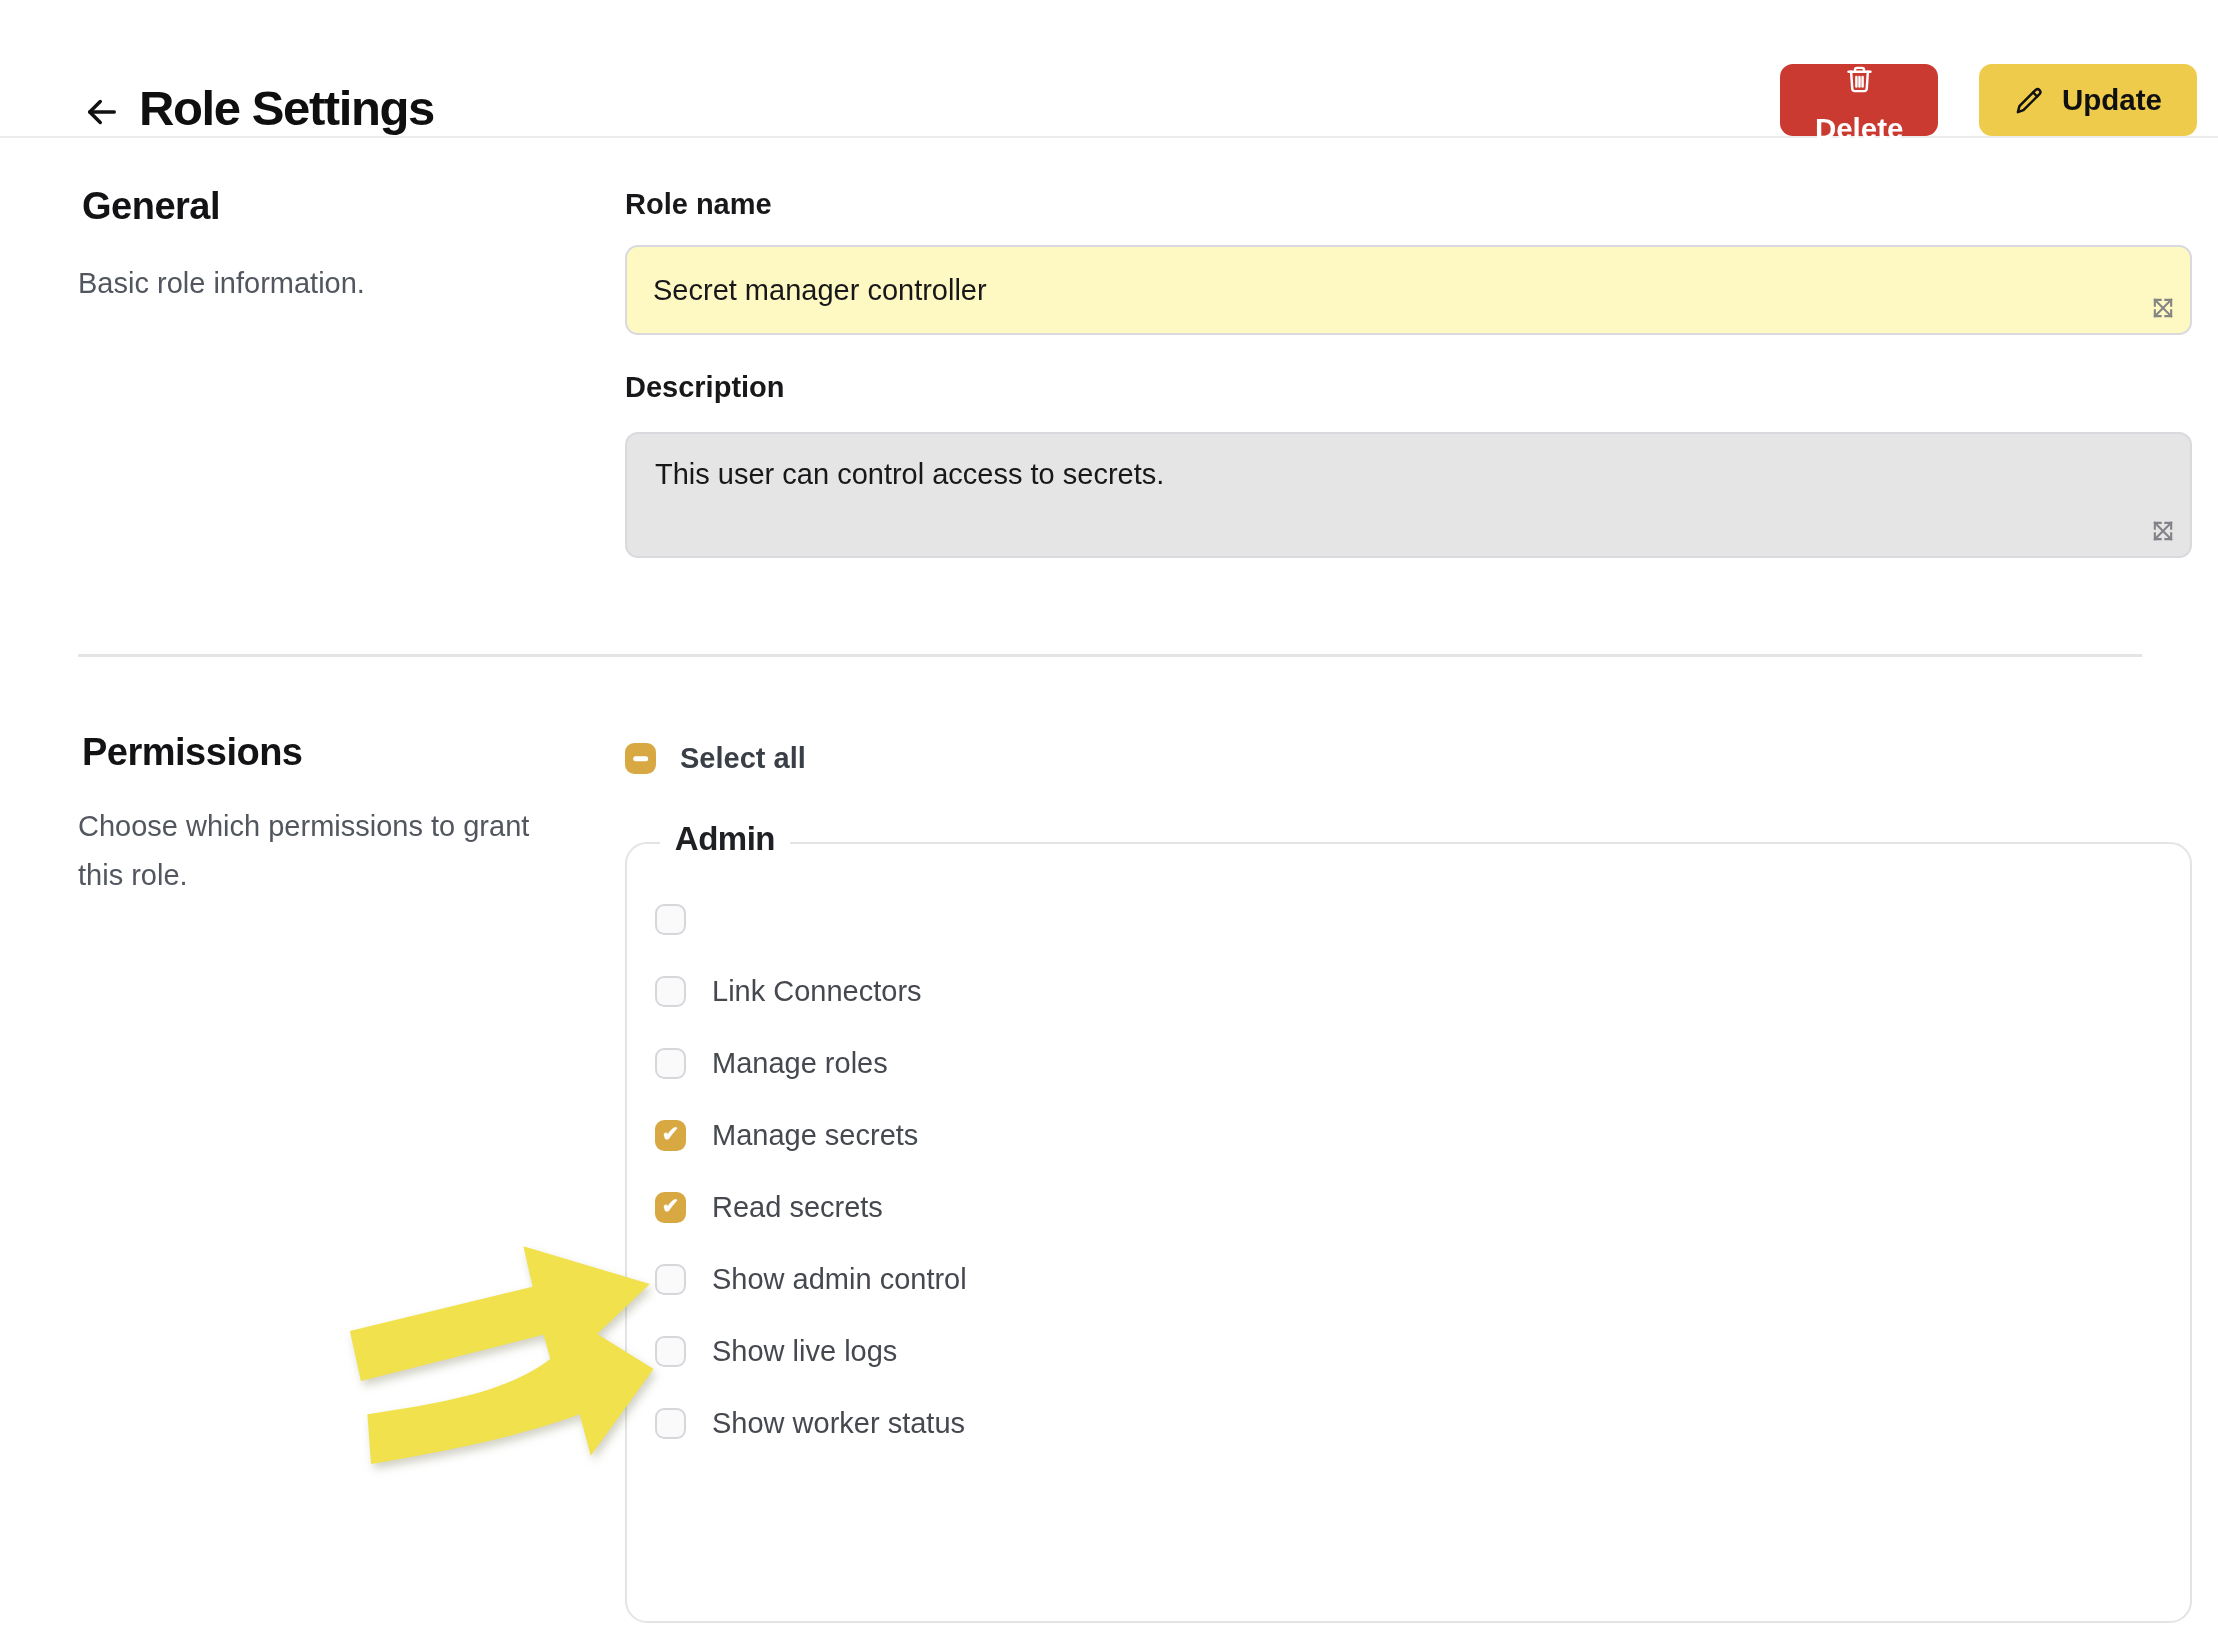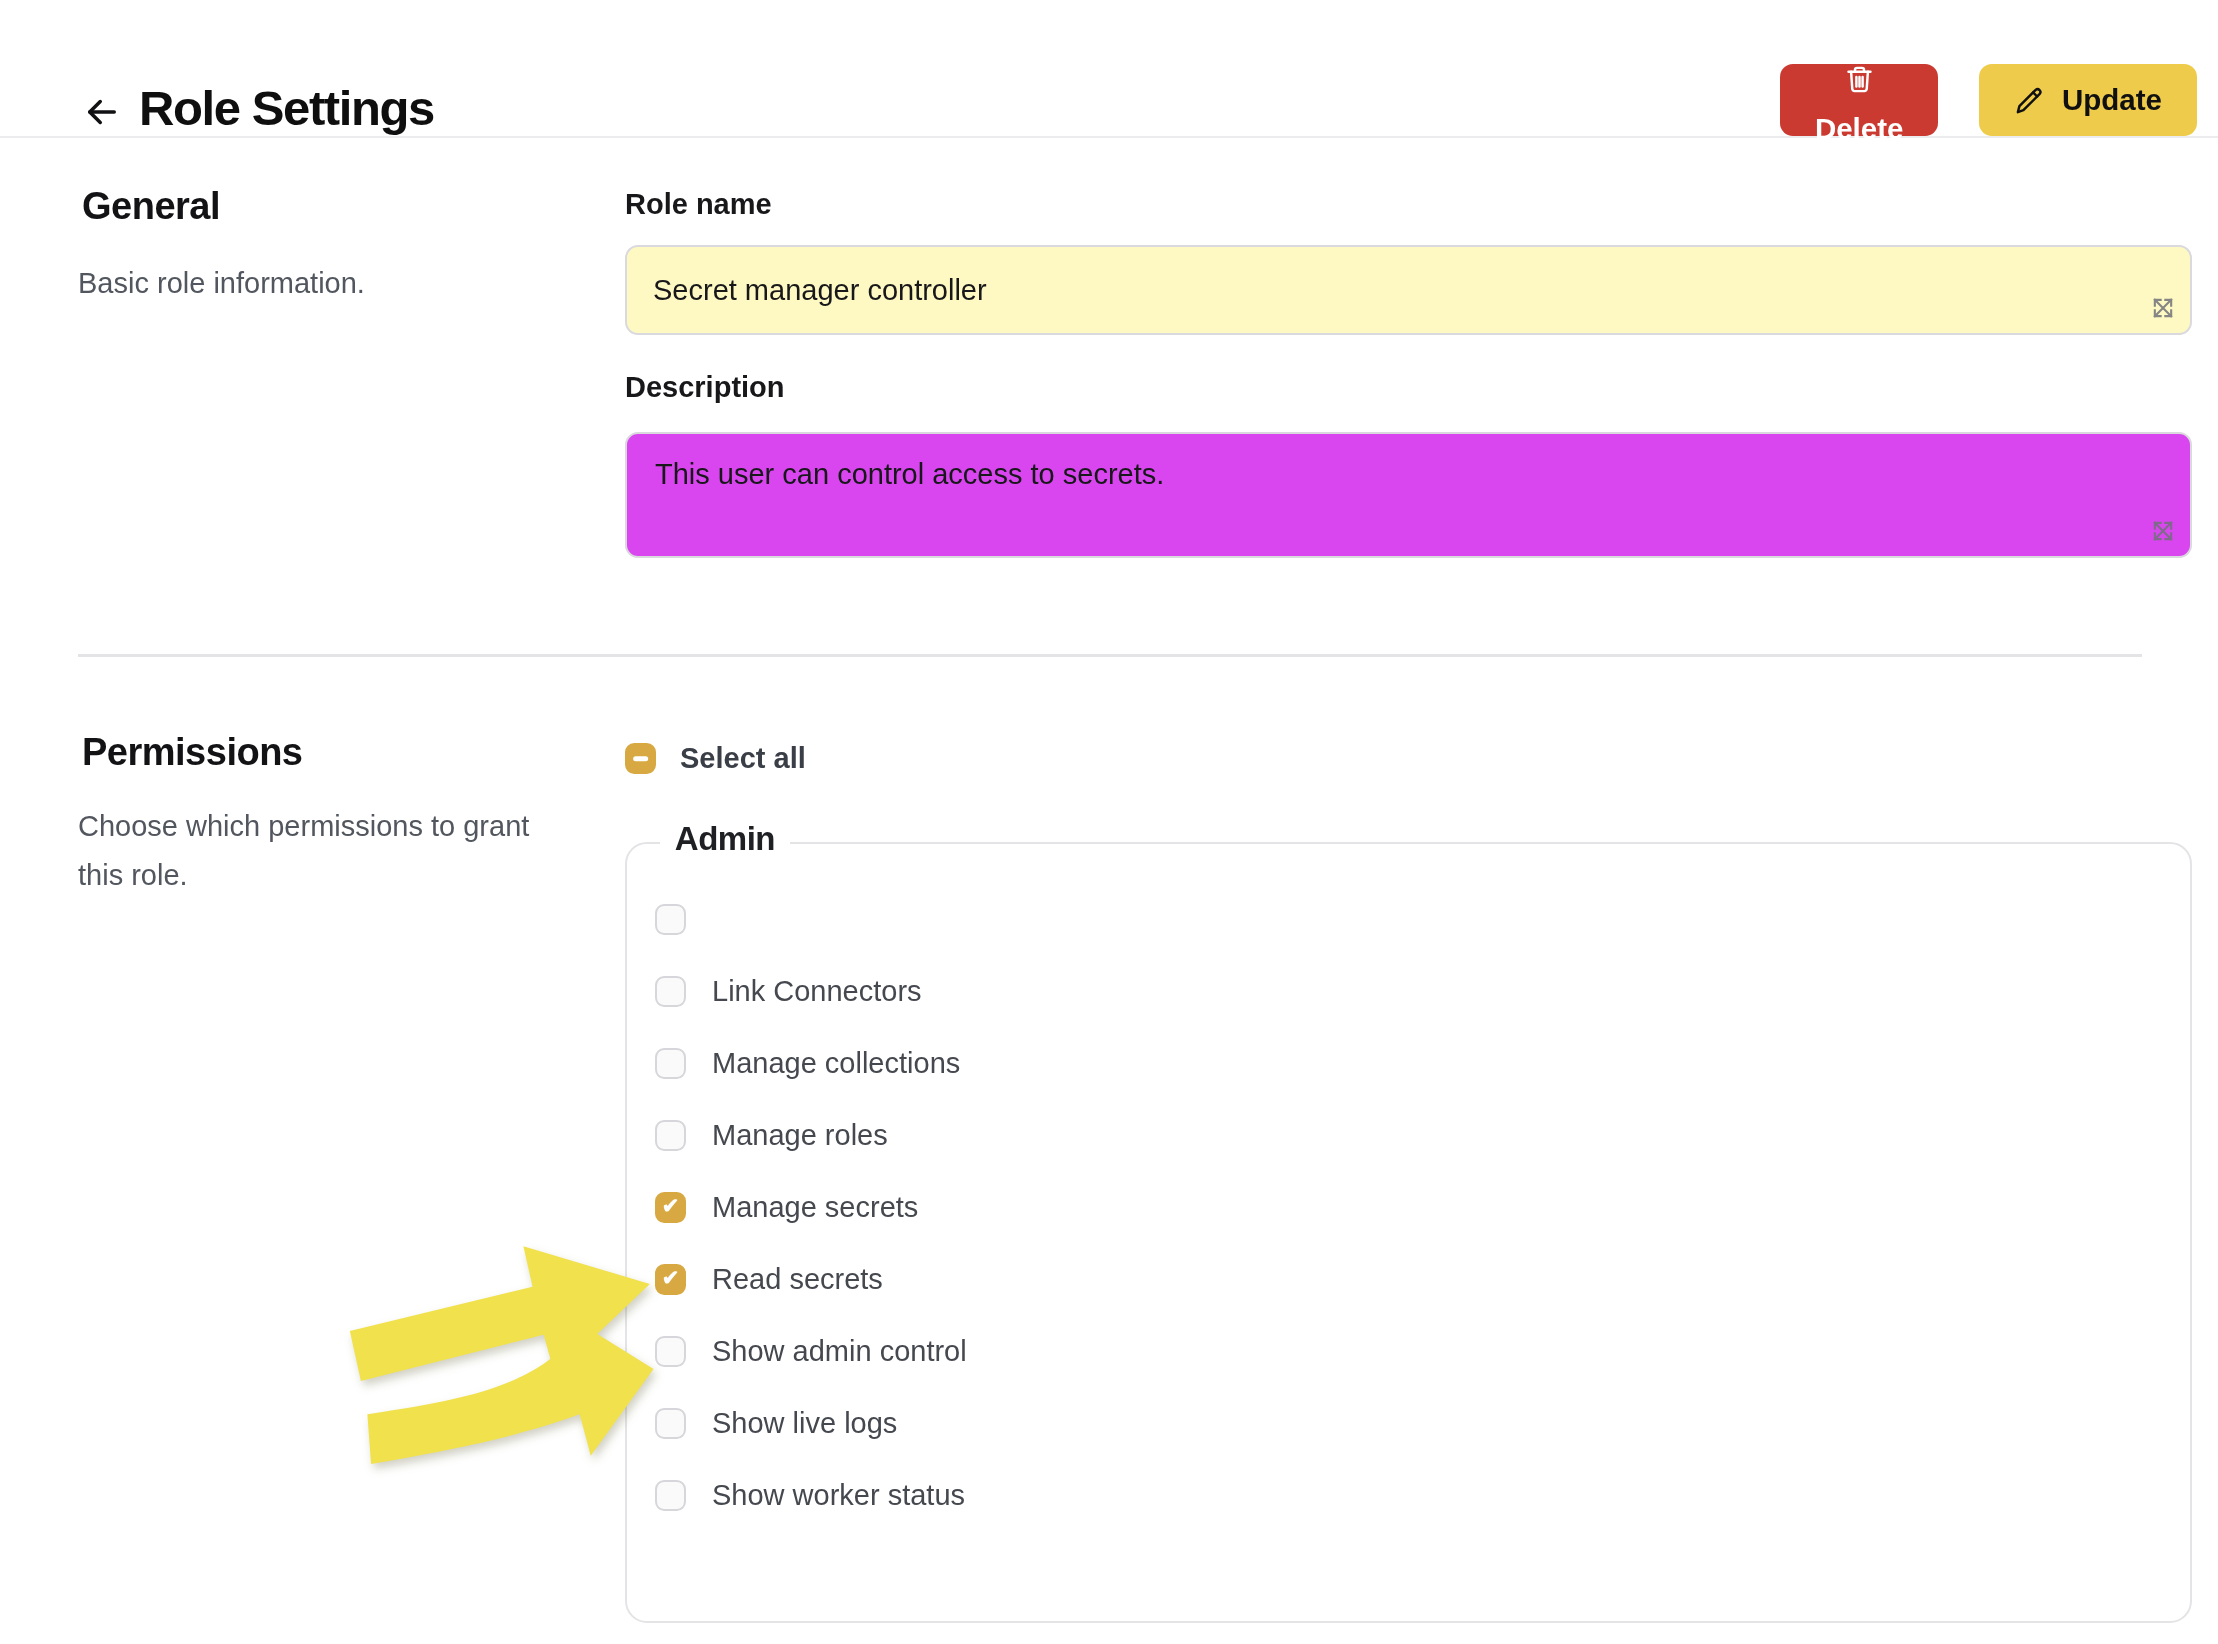--- a/index.html
+++ b/index.html
@@ -41,21 +41,21 @@
   .field-label{position:absolute;left:625px;font-size:29px;font-weight:700;color:#18181b;}
   .text-input{
     position:absolute;left:625px;width:1567px;box-sizing:border-box;
     border:2.8px solid #d9d9de;border-radius:13px;
     font-family:"Liberation Sans", sans-serif;font-size:29px;color:#18181b;
   }
   .input-wrap{position:absolute;left:625px;width:1567px;}
   .input-wrap .text-input{position:relative;left:0;width:100%;}
   #role-name-input{height:90px;background:#fef9c3;padding:0 65px 0 26px;}
   #description-input{
-    height:126px;background:#d946ef;padding:22px 65px 0 28px;resize:none;overflow:hidden;
+    height:126px;background:#e5e5e5;padding:22px 65px 0 28px;resize:none;overflow:hidden;
     display:block;line-height:37px;
   }
   .expand-icon{position:absolute;right:14.8px;bottom:13px;pointer-events:none;opacity:.85;}
   .divider{position:absolute;left:78px;width:2064px;height:2.8px;background:#e4e4e7;}
   
   .select-all-row{
     position:absolute;left:625px;top:742px;
     display:flex;align-items:center;gap:24px;cursor:pointer;
   }
   .select-all-label{font-size:29px;font-weight:700;color:#3a3e46;}
@@ -178,24 +178,20 @@
     <label class="check-row">
       <span class="checkbox"></span>
     </label>
 
 
     <label class="check-row">
       <span class="checkbox"></span>
       <span class="check-label">Link Connectors</span>
     </label>
 
-    <label class="check-row">
-      <span class="checkbox"></span>
-      <span class="check-label">Manage collections</span>
-    </label>
 
     <label class="check-row">
       <span class="checkbox"></span>
       <span class="check-label">Manage roles</span>
     </label>
 
     <label class="check-row">
       <span class="checkbox checked"></span>
       <span class="check-label">Manage secrets</span>
     </label>

